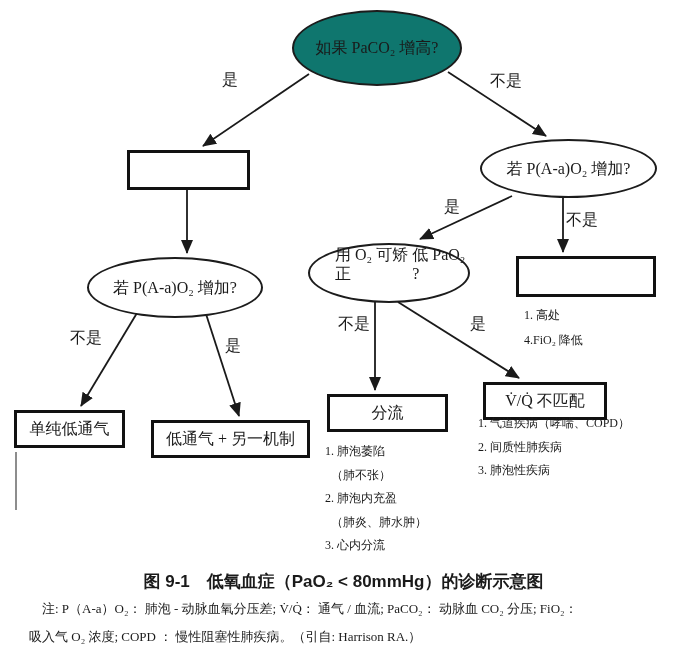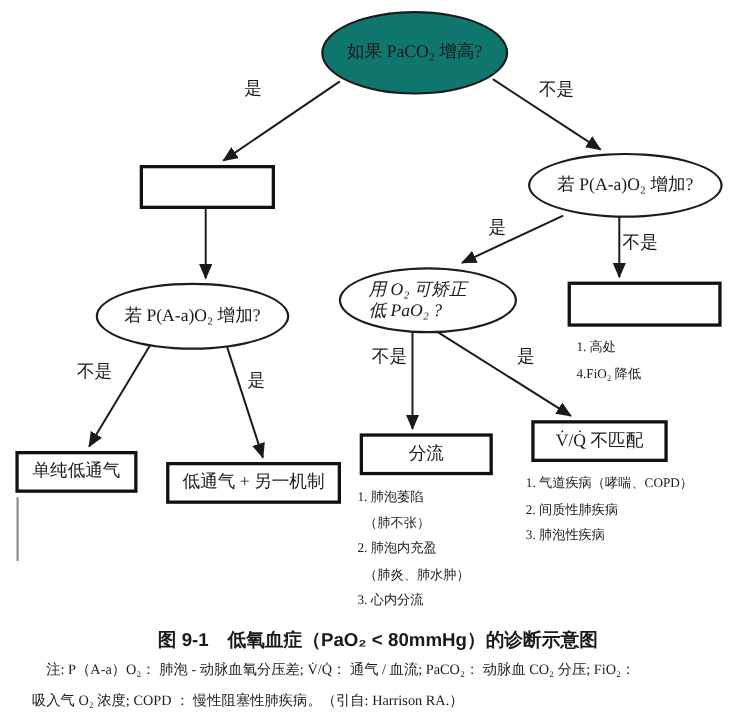--- a/index.html
+++ b/index.html
@@ -24,22 +24,22 @@
   .ellipse { border: 2px solid #1c1c1c; border-radius: 50%; }
   .rect    { border: 3px solid #111111; }
 
   .n-root        { left: 292px; top: 10px;  width: 170px; height: 76px; background: #c6c5c1; }
   .n-left-blank  { left: 127px; top: 150px; width: 123px; height: 40px; }
   .n-left-q      { left: 87px;  top: 257px; width: 176px; height: 61px; }
   .n-pure        { left: 14px;  top: 410px; width: 111px; height: 38px; }
   .n-plus        { left: 151px; top: 420px; width: 159px; height: 38px; }
   .n-right-q     { left: 480px; top: 139px; width: 177px; height: 59px; }
   .n-o2          { left: 308px; top: 243px; width: 162px; height: 60px;
-                   flex-direction: column; align-items: flex-start;
-                   justify-content: center; padding-left: 25px; font-style: italic; }
+                   align-items: flex-start;
+                   justify-content: center; padding-left: 25px; }
   .n-o2 span     { display: block; text-align: left; }
   .n-right-blank { left: 516px; top: 256px; width: 140px; height: 41px; }
   .n-shunt       { left: 327px; top: 394px; width: 121px; height: 38px; }
   .n-vq          { left: 483px; top: 382px; width: 124px; height: 38px; }
 
   .edge-label {
     position: absolute; z-index: 3;
     font-size: 16px; white-space: nowrap;
   }
   .el-root-yes  { left: 222px; top: 70px;  }
@@ -49,21 +49,21 @@
   .el-right-yes { left: 444px; top: 197px; }
   .el-right-no  { left: 566px; top: 210px; }
   .el-o2-no     { left: 338px; top: 314px; }
   .el-o2-yes    { left: 470px; top: 314px; }
 
   .list { position: absolute; z-index: 2; font-size: 12px; white-space: nowrap; }
   .list div { line-height: 23.5px; }
   .l-altitude { left: 524px; top: 303px; }
   .l-altitude div { line-height: 25px; }
   .l-shunt { left: 325px; top: 440px; }
-  .l-vq    { left: 478px; top: 428px; }
+  .l-vq    { left: 478px; top: 412px; }
 
   .stray-line {
     position: absolute; z-index: 2;
     left: 15px; top: 452px; width: 2px; height: 58px;
     background: #8d8d8d;
   }
   .caption {
     position: absolute; z-index: 2;
     left: 0; top: 570px; width: 687px;
     text-align: center;

